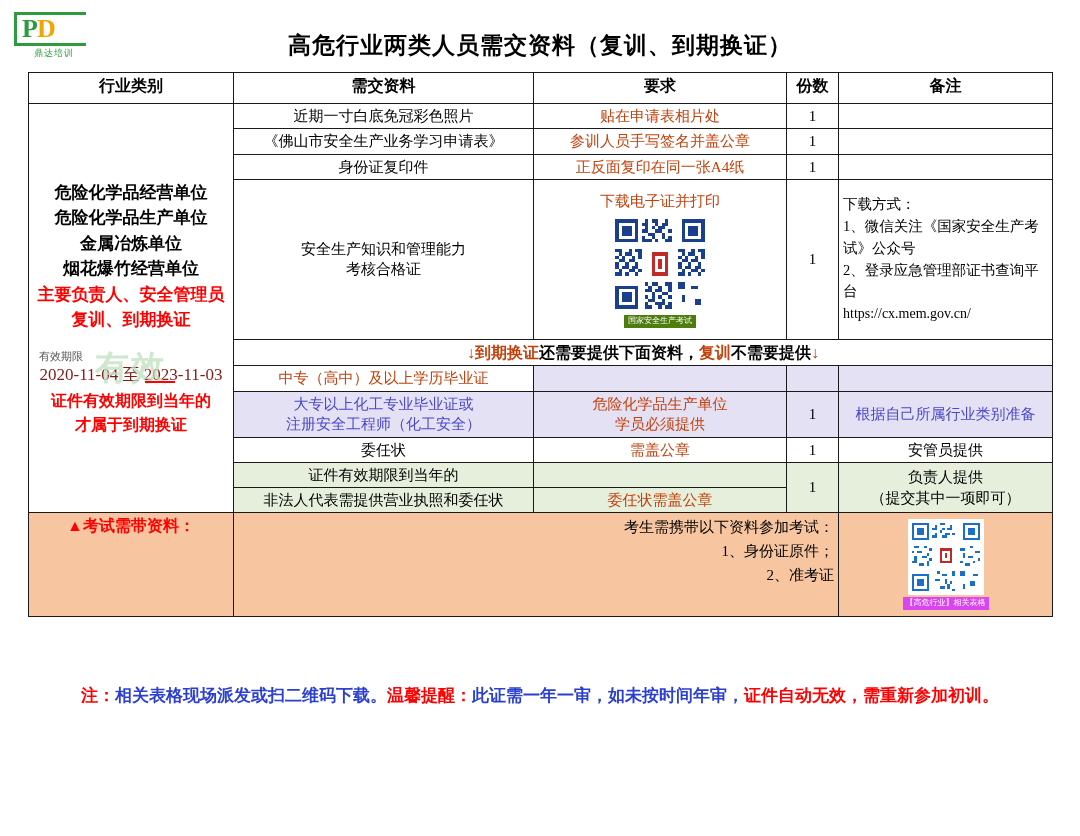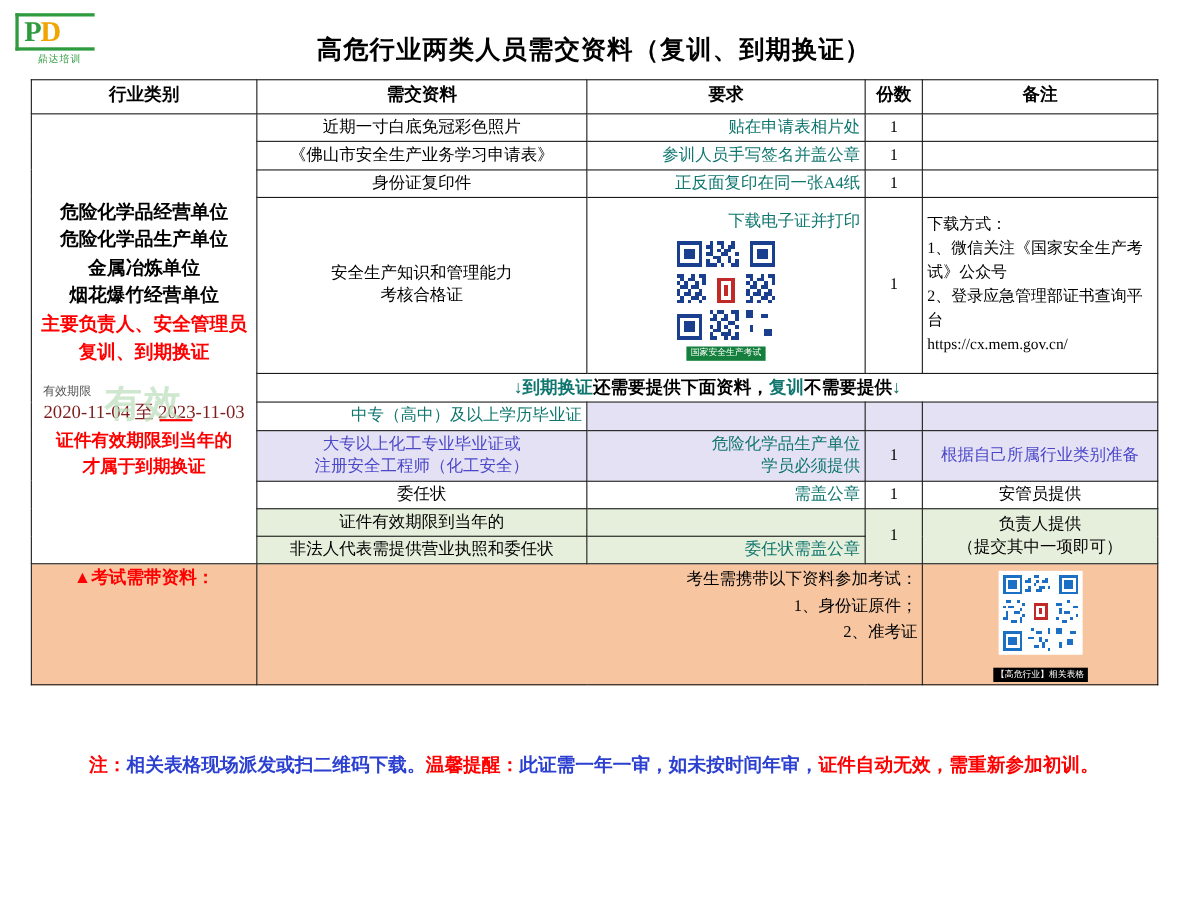--- a/index.html
+++ b/index.html
@@ -44,21 +44,21 @@
     vertical-align:middle;
     text-align:center;
     line-height:1.35;
   }
   th{font-weight:bold;font-size:16px;height:26px;background:#fff;font-family:Liberation Mono, monospace;}
   .c1{width:205px;}
   .c2{width:300px;}
   .c3{width:253px;}
   .c4{width:52px;}
   .c5{width:214px;}
-  .red{color:#0f766e;text-align:right;}
+  .red{color:#c2410c;}
   .left{text-align:left;}
   .purple{color:#4b48c8;}
   .lav{background:#e5e1f5;}
   .green{background:#e6efdc;}
   .orange{background:#f7c6a0;}
   
   .cat{
     line-height:1.5;font-size:17px;font-weight:bold;
   }
   .cat .r{color:#ff0000;}
@@ -75,29 +75,29 @@
   .valid .under{
     position:absolute;left:112px;top:36px;width:30px;height:2px;background:#ff0000;
   }
   .note-red{color:#ff0000;font-weight:bold;font-size:16px;line-height:1.5;}
   
   .qr{
     width:96px;height:96px;margin:4px auto 0 auto;position:relative;background:#fff;
     border:1px solid #fff;
   }
   .qr svg{display:block;}
-  .qrcap{font-size:8px;color:#fff;background:#15803d;padding:1px 4px;display:inline-block;margin-top:2px;}
+  .qrcap{font-size:8px;color:#fff;background:#4d7c0f;padding:1px 4px;display:inline-block;margin-top:2px;}
   .qrwrap{display:flex;flex-direction:column;align-items:center;}
   .dl-list{font-size:14.5px;line-height:1.5;text-align:left;}
   .dl-list .url{font-size:14px;}
   .rowspan-note{font-weight:bold;font-size:16px;}
   .exam td{vertical-align:top;}
   .exam-label{font-weight:bold;color:#ff0000;font-size:16px;text-align:center;vertical-align:middle;}
   .exam-body{text-align:right;font-size:15px;line-height:1.6;padding-left:8px;}
-  .qr2cap{font-size:8px;color:#fff;background:#000000;padding:1px 3px;display:inline-block;margin-top:12px;}
+  .qr2cap{font-size:8px;color:#fff;background:#d946ef;padding:1px 3px;display:inline-block;margin-top:2px;}
   .footer{
     position:absolute;left:0;right:0;top:684px;text-align:center;
     color:#2b3fd0;font-weight:bold;font-size:17px;
   }
   .footer .r{color:#ff0000;}
 </style>
 </head>
 <body>
 
 <div class="logo">

